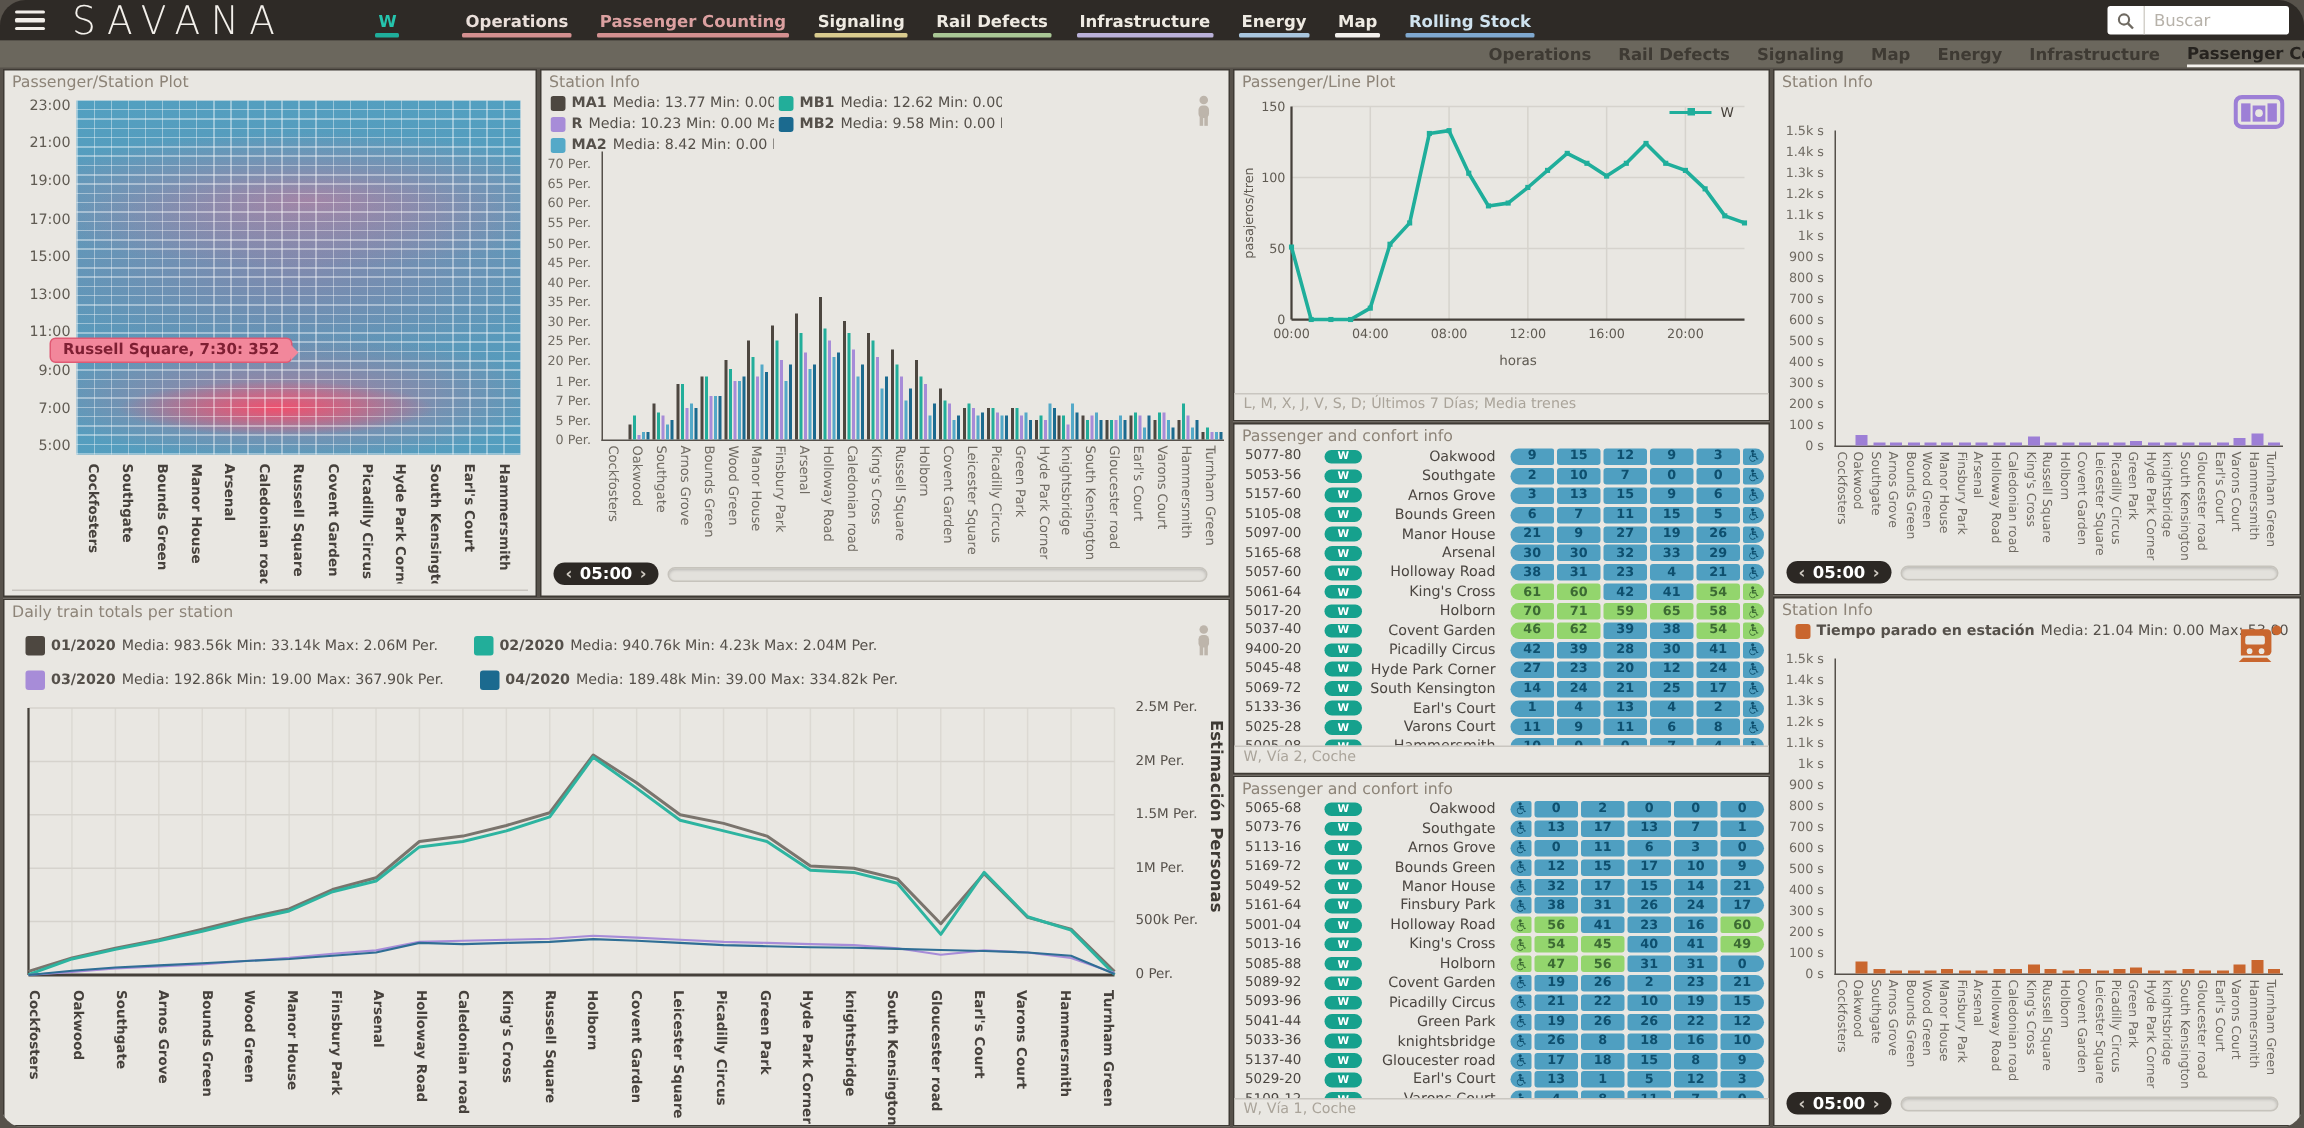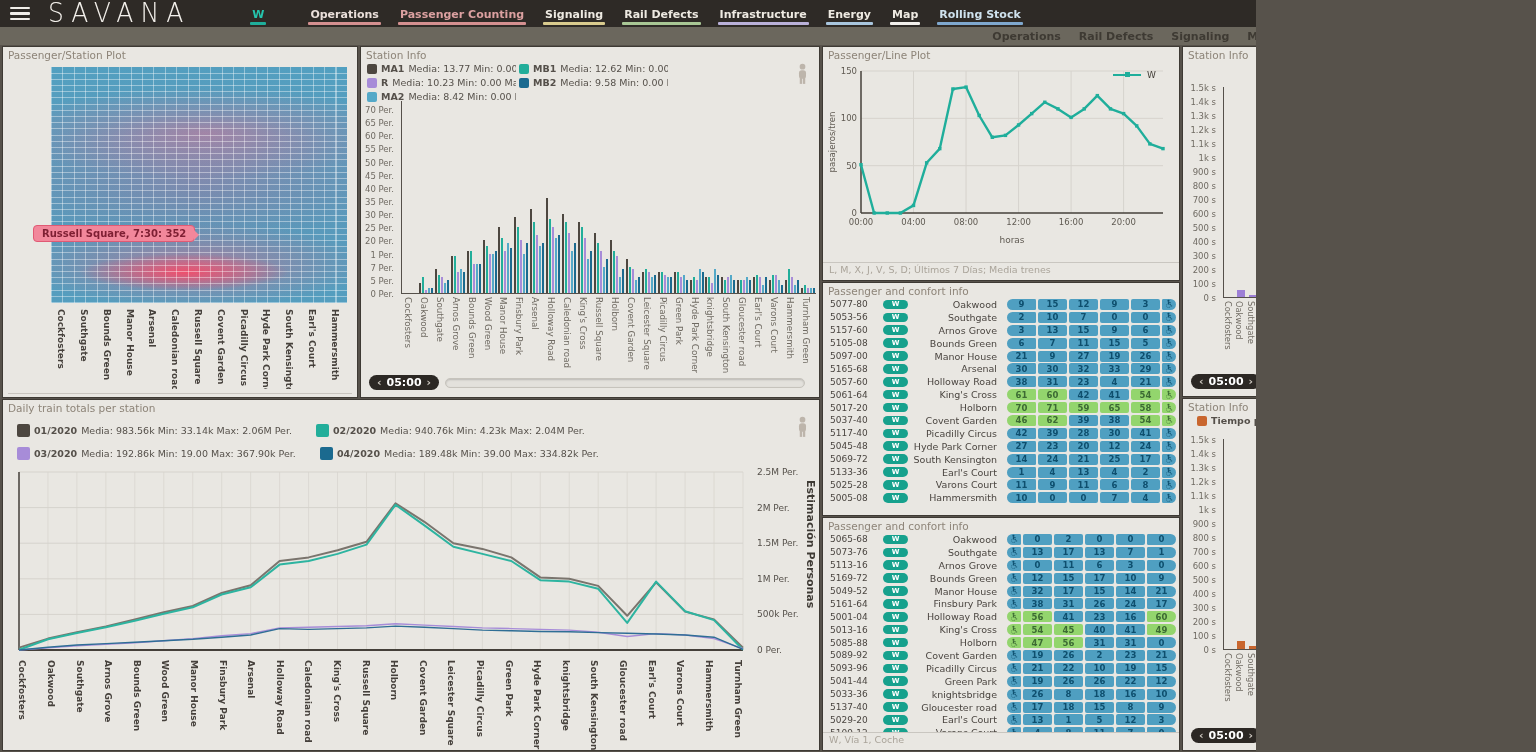--- a/index.html
+++ b/index.html
@@ -1,17 +1,17 @@
 <!DOCTYPE html>
 <html><head>
 <meta charset="utf-8">
 <style>
   html,body{margin:0;padding:0;background:#57524b;}
-  #app{position:relative;width:1256px;height:752px;overflow:hidden;background:#57524b;
-       font-family:"DejaVu Sans","Liberation Sans",sans-serif;color:#4a4540;}
+  #app{position:relative;width:1536px;height:752px;overflow:hidden;background:#57524b;
+       font-family:"DejaVu Sans","Liberation Sans",sans-serif;color:#4a4540;border-radius:17px;}
   
   #topbar{position:absolute;left:0;top:0;width:1536px;height:27px;background:#2e2a26;
           display:flex;align-items:center;}
   #hamburger{width:20px;margin-left:10px;cursor:pointer;}
   #hamburger div{height:2.5px;background:#f1eee9;margin:3px 0;border-radius:1px;}
   #logo{color:#f3f0eb;font-size:25px;font-weight:100;letter-spacing:7px;margin-left:18px;
         transform:scaleY(1.05);line-height:27px;}
   #main-nav{display:flex;align-items:flex-end;height:27px;margin-left:56px;}
   .nav-item{margin-right:17px;font-size:11px;font-weight:bold;cursor:pointer;text-align:center;}
   .nav-item span{display:block;padding:0 2px 1px 2px;}
@@ -194,20 +194,32 @@
       <div class="subnav-item">Map</div>
       <div class="subnav-item">Energy</div>
       <div class="subnav-item">Infrastructure</div>
       <div class="subnav-item active">Passenger Counting</div>
     </div>
 
   <div id="main">
 
     <div class="panel" id="p-hm">
       <div class="ptitle">Passenger/Station Plot</div>
+      <div id="hm-y">
+          <span>23:00</span>
+          <span>21:00</span>
+          <span>19:00</span>
+          <span>17:00</span>
+          <span>15:00</span>
+          <span>13:00</span>
+          <span>11:00</span>
+          <span>9:00</span>
+          <span>7:00</span>
+          <span>5:00</span>
+        </div>
       <div id="hm-grid"></div>
       <div id="hm-tooltip">Russell Square, 7:30: 352</div>
       <div id="hm-x">
           <div class="vcol" style="width: 22.7692px; height: 82px;">
             <span style="font-size: 9px; color: rgb(70, 65, 60); font-weight: bold;">Cockfosters</span>
           </div>
           <div class="vcol" style="width: 22.7692px; height: 82px;">
             <span style="font-size: 9px; color: rgb(70, 65, 60); font-weight: bold;">Southgate</span>
           </div>
           <div class="vcol" style="width: 22.7692px; height: 82px;">
@@ -821,21 +833,21 @@
               <span class="ticon cap-r" style="background: rgb(147, 213, 109);">
                 <svg width="9" height="10" viewBox="0 0 12 12" fill="#3c6a33">
                   <circle cx="4.6" cy="1.8" r="1.4"></circle>
                   <path d="M3.8 3.4l.3 3.4h3l.9 2.6 1.7-.5-.3-.9-.9.3-.8-2.5H5.4l-.1-1h2.3V3.8H5.2l-.1-.4z"></path>
                   <path d="M3.3 5.2a3.1 3.1 0 1 0 4 4.5l-.8-.5a2.3 2.3 0 1 1-3-3.2z"></path>
                 </svg>
               </span>
             </span>
           </div>
           <div class="prow">
-            <span class="tid">5117-40</span>
+            <span class="tid">9400-20</span>
             <span class="tbadge">W</span>
             <span class="tstation">Picadilly Circus</span>
             <span class="tstrip">
               <span class="tcell b rl">42</span>
               <span class="tcell b">39</span>
               <span class="tcell b">28</span>
               <span class="tcell b">30</span>
               <span class="tcell b">41</span>
               <span class="ticon cap-r" style="background: rgb(79, 159, 193);">
                 <svg width="9" height="10" viewBox="0 0 12 12" fill="#0e4f6e">
@@ -935,20 +947,21 @@
               <span class="ticon cap-r" style="background: rgb(79, 159, 193);">
                 <svg width="9" height="10" viewBox="0 0 12 12" fill="#0e4f6e">
                   <circle cx="4.6" cy="1.8" r="1.4"></circle>
                   <path d="M3.8 3.4l.3 3.4h3l.9 2.6 1.7-.5-.3-.9-.9.3-.8-2.5H5.4l-.1-1h2.3V3.8H5.2l-.1-.4z"></path>
                   <path d="M3.3 5.2a3.1 3.1 0 1 0 4 4.5l-.8-.5a2.3 2.3 0 1 1-3-3.2z"></path>
                 </svg>
               </span>
             </span>
           </div>
         </div>
+      <div class="pfooter">W, Vía 2, Coche</div>
     </div>
 
     <div class="panel" id="p-t2">
       <div class="ptitle">Passenger and confort info</div>
       <div class="trows" id="t2-rows">
           <div class="prow">
             <span class="tid">5065-68</span>
             <span class="tbadge">W</span>
             <span class="tstation">Oakwood</span>
             <span class="tstrip">

